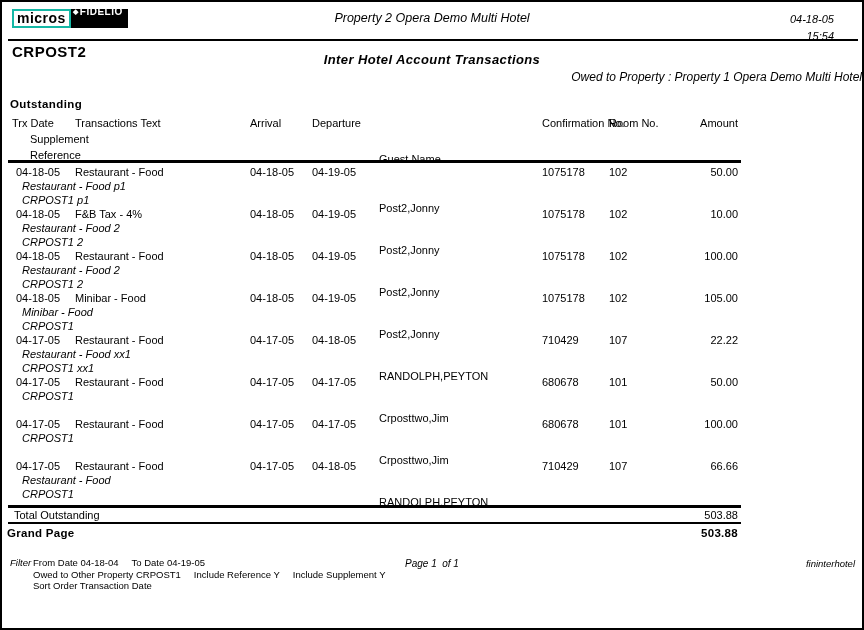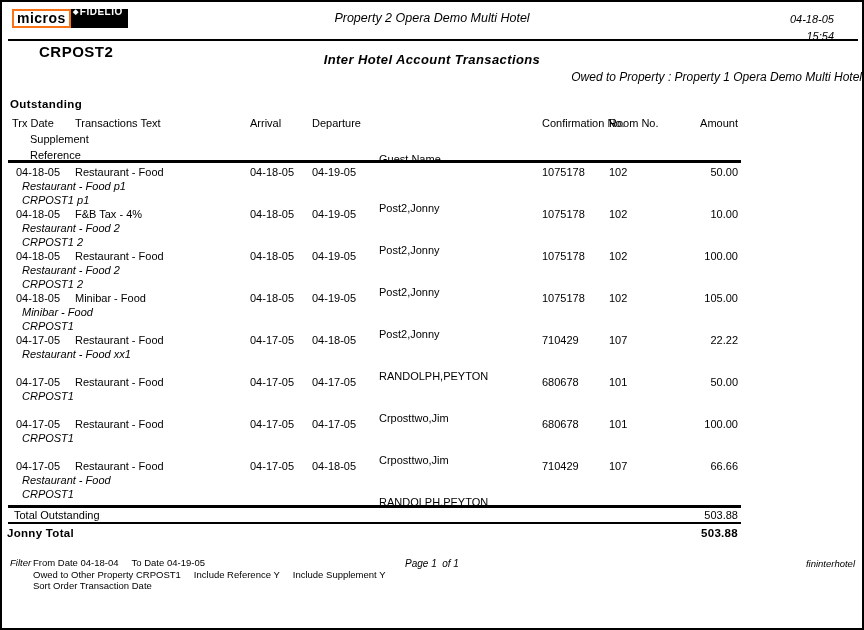--- a/index.html
+++ b/index.html
@@ -4,32 +4,32 @@
 <style>
   html,body { margin:0; padding:0; background:#e8e8e8; }
   .page {
     position:relative; width:864px; height:630px; margin:0 auto;
     background:#ffffff; border:2px solid #000; box-sizing:border-box;
     font-family:"Liberation Sans", sans-serif; color:#000; overflow:hidden;
   }
   
   .logo { position:absolute; left:10px; top:7px; display:flex; align-items:stretch; height:19px; }
   .logo .micros {
-    border:2px solid #f97316; font-weight:bold; font-size:14px; line-height:15px;
+    border:2px solid #14b8a6; font-weight:bold; font-size:14px; line-height:15px;
     padding:0 3px; background:#fff; letter-spacing:0.5px; box-sizing:border-box;
   }
   .logo .fidelio {
     background:#000; color:#fff; font-weight:bold; font-size:10px;
     display:flex; align-items:center; padding:0 5px 14px 2px; letter-spacing:0.5px;
   }
   .logo .diamond { font-size:7px; margin-right:1px; color:#fff; }
   .property-title { position:absolute; top:9px; left:0; width:100%; text-align:center; font-style:italic; font-size:12.5px; }
   .datetime { position:absolute; top:9px; right:28px; text-align:right; font-style:italic; font-size:11px; line-height:17px; }
   .top-rule { position:absolute; top:37px; left:6px; width:850px; height:2px; background:#000; }
-  .report-code { position:absolute; top:41px; left:10px; font-weight:bold; font-size:15px; letter-spacing:0.5px;margin-left:27px; }
+  .report-code { position:absolute; top:41px; left:10px; font-weight:bold; font-size:15px; letter-spacing:0.5px; }
   .title { position:absolute; top:50px; left:0; width:100%; text-align:center; font-weight:bold; font-style:italic; font-size:13px; letter-spacing:0.4px; }
   .subtitle { position:absolute; top:68px; left:0; width:100%; text-align:right; font-style:italic; font-size:12px; }
   .section-label { position:absolute; top:96px; left:8px; font-weight:bold; font-size:11.5px; letter-spacing:0.4px; }
 
   
   .col-headers { position:absolute; top:115px; left:8px; width:728px; height:14px; font-size:11px; }
   .col-headers span, .line span { position:absolute; white-space:nowrap; }
   .h-trx   { left:2px; }
   .x-trx   { left:6px; }
   .x-text  { left:65px; }
@@ -179,20 +179,21 @@
       <span class="x-trx">04-17-05</span>
       <span class="x-text">Restaurant - Food</span>
       <span class="x-arr">04-17-05</span>
       <span class="x-dep">04-18-05</span>
       <span class="x-guest">RANDOLPH,PEYTON</span>
       <span class="x-conf">710429</span>
       <span class="x-room">107</span>
       <span class="x-amt">22.22</span>
     </div>
     <div class="line line-sub">Restaurant - Food xx1</div>
+    <div class="line line-sub">CRPOST1 xx1</div>
   </div>
 
   <div class="trow">
     <div class="line">
       <span class="x-trx">04-17-05</span>
       <span class="x-text">Restaurant - Food</span>
       <span class="x-arr">04-17-05</span>
       <span class="x-dep">04-17-05</span>
       <span class="x-guest">Crposttwo,Jim</span>
       <span class="x-conf">680678</span>
@@ -232,21 +233,21 @@
   </div>
 </div>
 
   <div class="rule-thick rule-total"></div>
   <div class="total-row">
     <span class="lbl">Total Outstanding</span>
     <span class="val">503.88</span>
   </div>
   <div class="rule-thin"></div>
   <div class="grand-row">
-    <span class="lbl">Jonny Total</span>
+    <span class="lbl">Grand Page</span>
     <span class="val">503.88</span>
   </div>
 
   <div class="filter-label">Filter</div>
   <div class="filter-lines">
     <div class="fline">
       <span class="part">From Date 04-18-04</span><span class="part">To Date 04-19-05</span>
     </div>
     <div class="fline">
       <span class="part">Owed to Other Property CRPOST1</span><span class="part">Include Reference Y</span><span class="part">Include Supplement Y</span>

